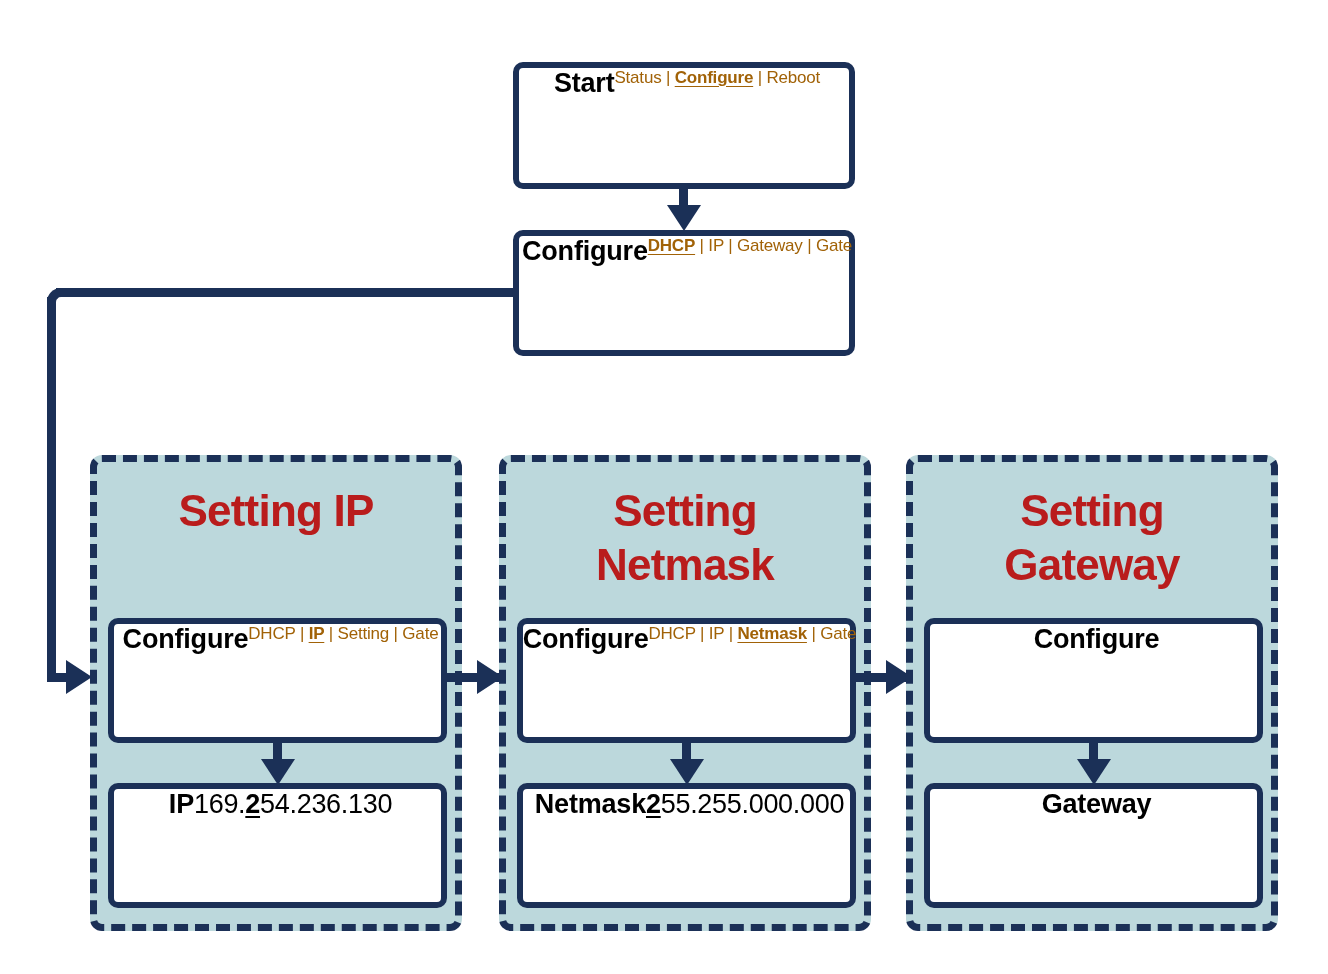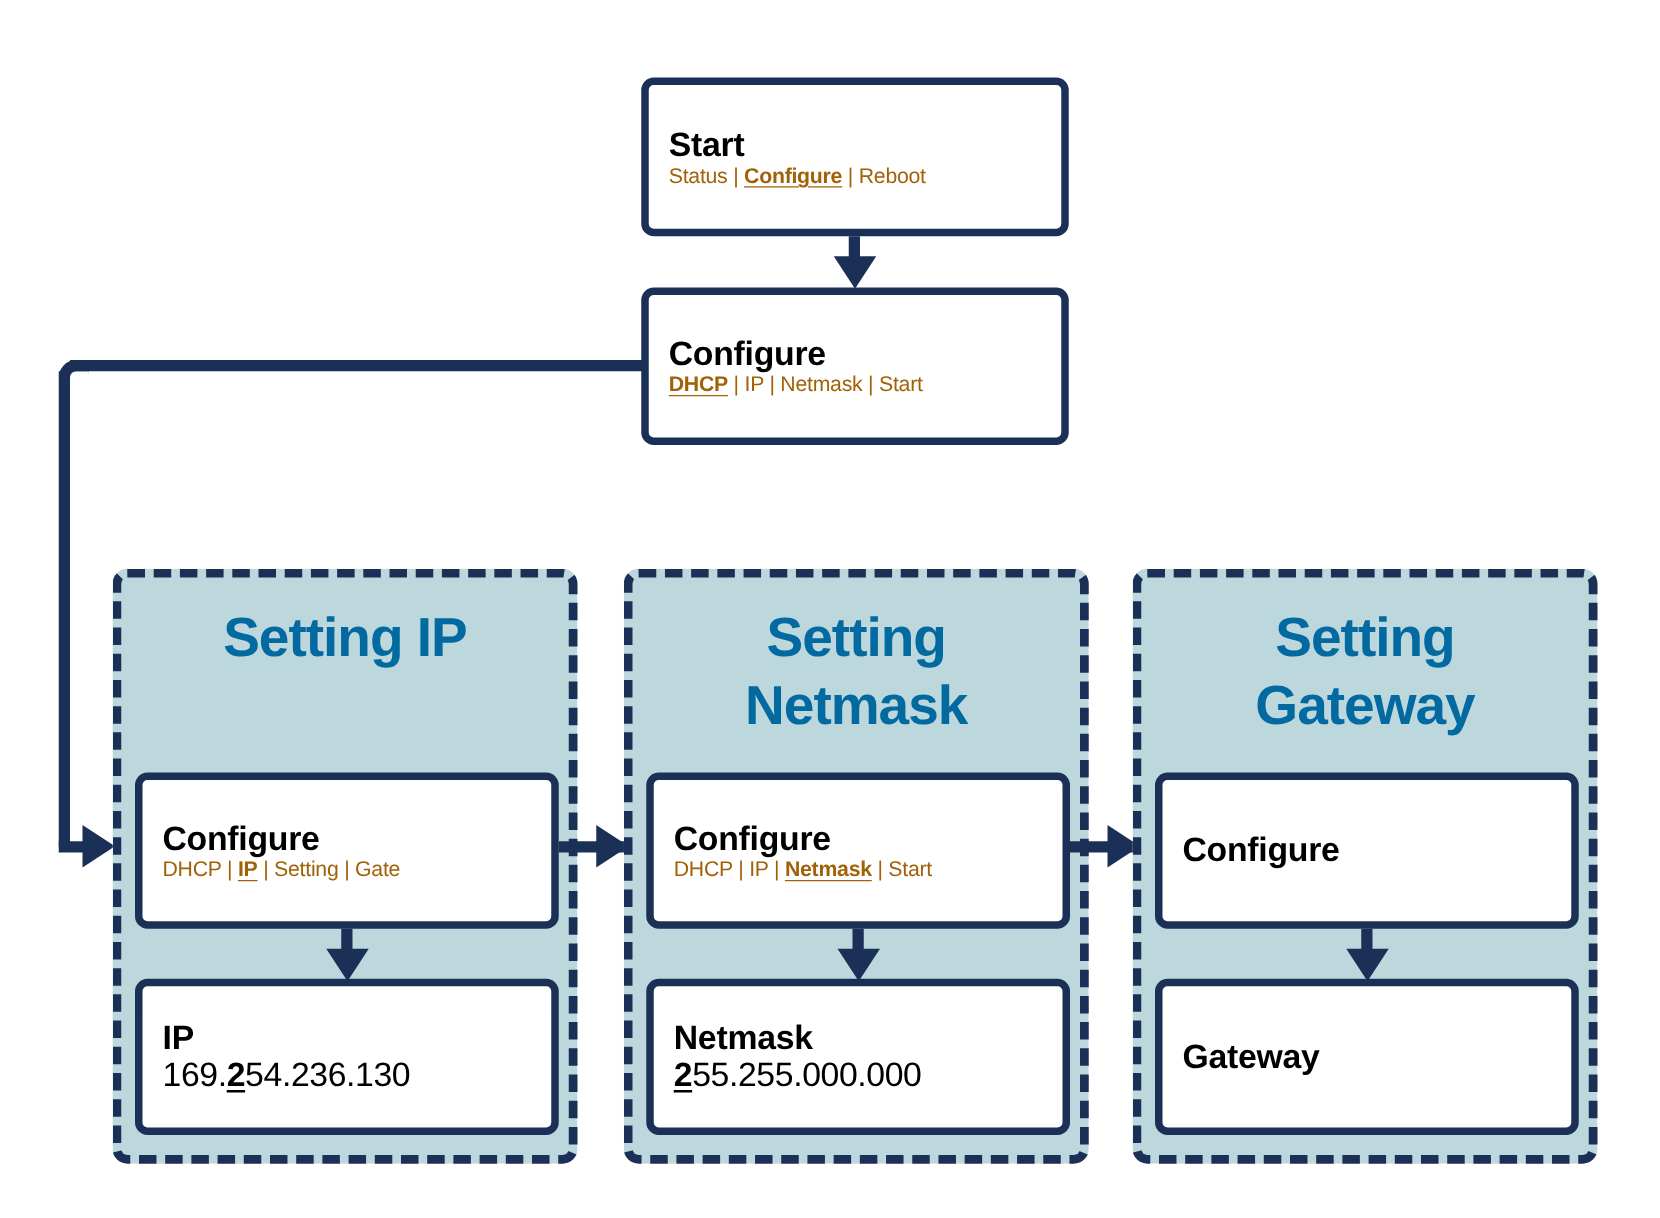--- a/index.html
+++ b/index.html
@@ -20,21 +20,21 @@
   }
 
   
   .node {
     position: absolute;
     box-sizing: border-box;
     background: #ffffff;
     border: 6px solid #1b3057;
     border-radius: 10px;
     display: flex;
-    flex-direction: column;
+    flex-direction: row;
     justify-content: center;
     padding-left: 16px;
     padding-right: 10px;
   }
   .node .title {
     font-size: 27px;
     font-weight: bold;
     line-height: 1.12;
     letter-spacing: -0.2px;
     color: #000000;
@@ -75,21 +75,21 @@
   .stage-title {
     position: absolute;
     left: 0;
     right: 0;
     top: 22px;
     text-align: center;
     font-size: 44px;
     font-weight: bold;
     line-height: 1.23;
     letter-spacing: -0.8px;
-    color: #0369a1;
+    color: #b91c1c;
   }
 
   
   .line {
     position: absolute;
     background: #1b3057;
   }
   .arrow-down {
     position: absolute;
     width: 0;
@@ -123,21 +123,21 @@
   <div class="node" style="left:513px; top:62px; width:342px; height:127px;">
     <div class="title">Start</div>
     <div class="menu"><span>Status | </span><b>Configure</b><span> | Reboot</span></div>
   </div>
 
   <div class="line" style="left:679px; top:189px; width:9px; height:22px;"></div>
   <div class="arrow-down" style="left:667px; top:205px;"></div>
 
   <div class="node" style="left:513px; top:230px; width:342px; height:126px;">
     <div class="title">Configure</div>
-    <div class="menu"><b>DHCP</b><span> | IP | Netmask | Start</span></div>
+    <div class="menu"><b>DHCP</b><span> | IP | Gateway | Gate</span></div>
   </div>
 
   <div class="line" style="left:56px; top:288px; width:460px; height:9px;"></div>
   <div class="loop-corner" style="left:47px; top:288px; width:24px; height:24px;"></div>
   <div class="line" style="left:47px; top:297px; width:9px; height:381px;"></div>
   <div class="line" style="left:47px; top:673px; width:31px; height:9px;"></div>
   <div class="arrow-right" style="left:66px; top:660px;"></div>
 
   <div class="stage" style="left:90px; top:455px; width:372px; height:476px;">
     <div class="stage-title"><span>Setting IP</span><br></div>
@@ -158,21 +158,21 @@
 
   <div class="line" style="left:447px; top:673px; width:58px; height:9px;"></div>
   <div class="arrow-right" style="left:477px; top:660px;"></div>
 
   <div class="stage" style="left:499px; top:455px; width:372px; height:476px;">
     <div class="stage-title"><span>Setting</span><br><span>Netmask</span></div>
   </div>
 
   <div class="node" style="left:517px; top:618px; width:339px; height:125px;">
     <div class="title">Configure</div>
-    <div class="menu"><span>DHCP | IP | </span><b>Netmask</b><span> | Start</span></div>
+    <div class="menu"><span>DHCP | IP | </span><b>Netmask</b><span> | Gate</span></div>
   </div>
 
   <div class="line" style="left:682px; top:743px; width:9px; height:22px;"></div>
   <div class="arrow-down" style="left:670px; top:759px;"></div>
 
   <div class="node" style="left:517px; top:783px; width:339px; height:125px;">
     <div class="title">Netmask</div>
     <div class="val"><span></span><u>2</u><span>55.255.000.000</span></div>
   </div>
 

